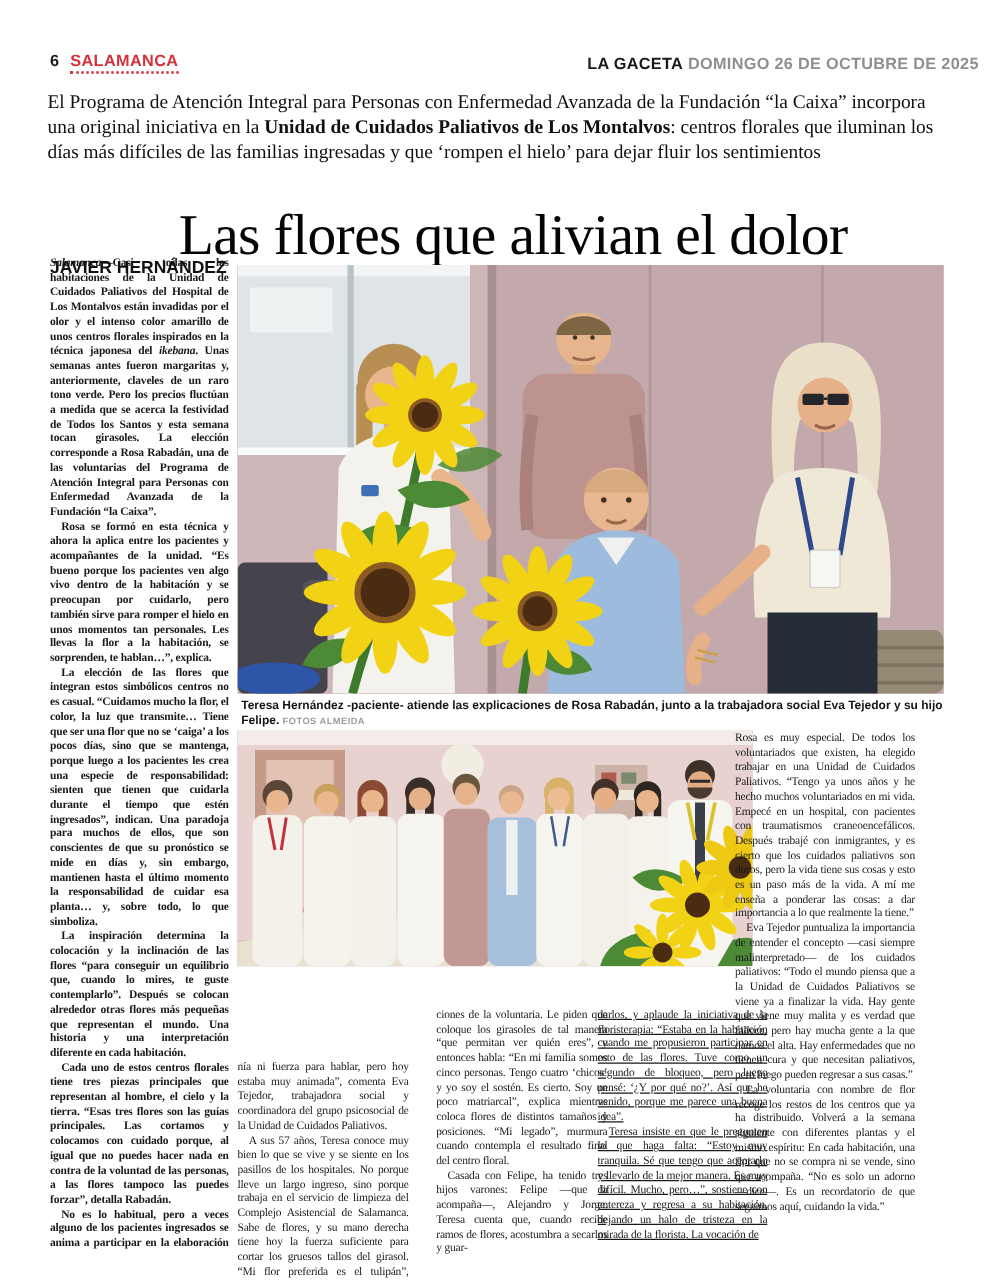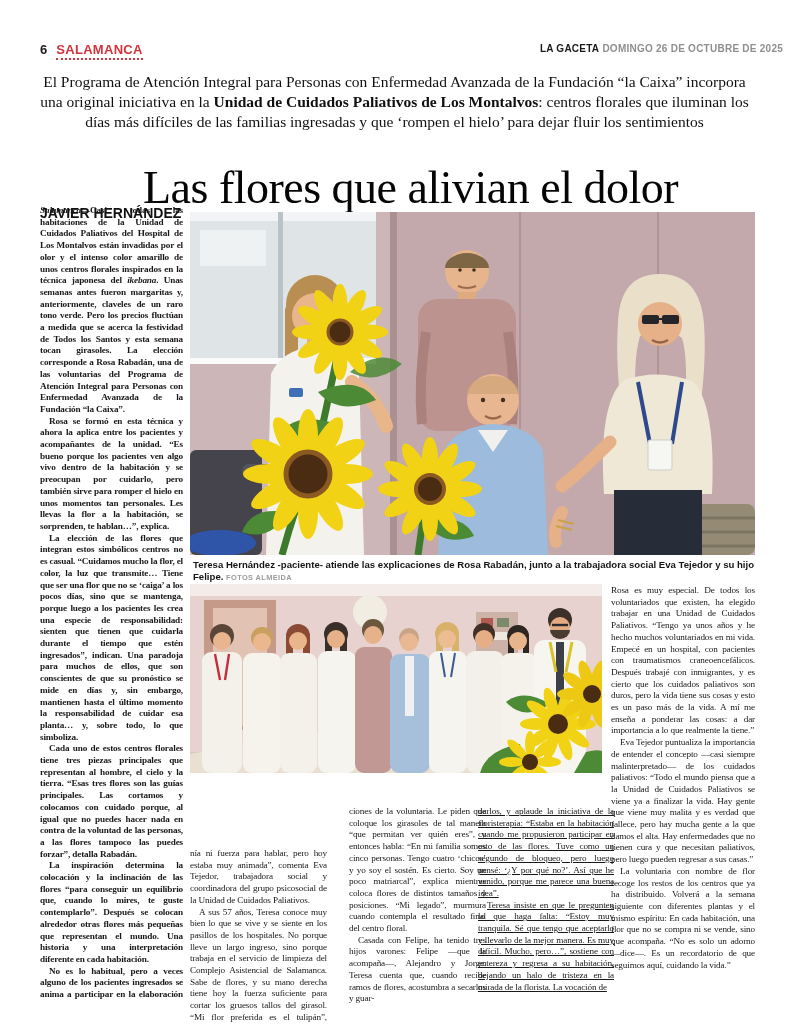--- a/index.html
+++ b/index.html
@@ -7,44 +7,44 @@
     position:relative;width:789px;height:1024px;margin:0 auto;
     background:#ffffff;overflow:hidden;
     font-family:"Liberation Serif",serif;color:#141414;padding-left:28px;
   }
   
   .hdr{position:absolute;top:40px;left:40px;right:34px;height:18px;
        font-family:"Liberation Sans",sans-serif;}
   .hdr-num{font-size:13px;font-weight:800;color:#1a1a1a;margin-right:9px;}
   .hdr-section{font-size:13px;font-weight:800;color:#d2333a;letter-spacing:.3px;
        border-bottom:2px dotted #d2333a;padding-bottom:1px;}
-  .hdr-right{position:absolute;right:0;top:3px;font-size:10px;letter-spacing:.25px;}
+  .hdr-right{position:absolute;right:0;top:3px;font-size:13px;letter-spacing:.25px;}
   .hdr-masthead{font-weight:800;color:#1a1a1a;}
   .hdr-date{color:#8f8f8f;font-weight:600;}
   
-  .standfirst{position:absolute;top:72px;left:38px;width:713px;text-align:center;
+  .standfirst{position:absolute;top:72px;left:38px;width:713px;text-align:left;
        font-size:15.5px;line-height:20px;color:#101010;}
   .standfirst b{font-weight:700;}
   
   .headline{position:absolute;top:131px;left:16px;width:789px;text-align:center;
        font-size:46px;line-height:52px;font-weight:500;color:#050505;letter-spacing:-.5px;}
   
   .byline{position:absolute;top:205px;left:40px;
        font-family:"Liberation Sans",sans-serif;font-size:14px;font-weight:800;color:#111;}
   
   .col{position:absolute;font-size:9.2px;line-height:11.7px;letter-spacing:-.15px;
        text-align:justify;overflow:hidden;color:#191919;}
   .col p{margin:0;text-indent:9px;}
   .col p.first{text-indent:0;}
   .ital{font-style:italic;}
   #col1{left:40px;top:205px;width:143px;height:797px;font-weight:bold;}
   #col2{left:190px;top:848px;width:137px;height:218px;}
   #col3{left:349px;top:806px;width:137px;height:218px;}
   #col4{left:478px;top:806px;width:136px;height:218px;text-decoration:underline;}
-  #col5{left:611px;top:585px;width:144px;height:439px;}
+  #col5{left:588px;top:585px;width:144px;height:439px;}
   
   .photo{position:absolute;overflow:hidden;background:#cbb5b6;}
   #photo1{left:190px;top:212px;width:565px;height:343px;}
   #photo2{left:190px;top:584px;width:412px;height:189px;}
   .photo svg{display:block;}
   
   .caption{position:absolute;font-family:"Liberation Sans",sans-serif;
        font-size:9.6px;line-height:12.2px;font-weight:700;color:#151515;}
   #caption1{left:193px;top:559px;width:565px;}
   #caption2{left:190px;top:776px;width:418px;}
@@ -66,22 +66,22 @@
   <div class="standfirst"><span>El Programa de Atención Integral para Personas con Enfermedad Avanzada de la Fundación “la Caixa” incorpora una original iniciativa en la </span><b>Unidad de Cuidados Paliativos de Los Montalvos</b><span>: centros florales que iluminan los días más difíciles de las familias ingresadas y que ‘rompen el hielo’ para dejar fluir los sentimientos</span></div>
 
   <h1 class="headline">Las flores que alivian el dolor</h1>
 
   <div class="byline">JAVIER HERNÁNDEZ</div>
 
   <div class="col" id="col1">
     <p class="first"><span class="ital">Salamanca</span><span>—Casi todas las habitaciones de la Unidad de Cuidados Paliativos del Hospital de Los Montalvos están invadidas por el olor y el intenso color amarillo de unos centros florales inspirados en la técnica japonesa del </span><span class="ital">ikebana</span><span>. Unas semanas antes fueron margaritas y, anteriormente, claveles de un raro tono verde. Pero los precios fluctúan a medida que se acerca la festividad de Todos los Santos y esta semana tocan girasoles. La elección corresponde a Rosa Rabadán, una de las voluntarias del Programa de Atención Integral para Personas con Enfermedad Avanzada de la Fundación “la Caixa”.</span></p>
     <p>Rosa se formó en esta técnica y ahora la aplica entre los pacientes y acompañantes de la unidad. “Es bueno porque los pacientes ven algo vivo dentro de la habitación y se preocupan por cuidarlo, pero también sirve para romper el hielo en unos momentos tan personales. Les llevas la flor a la habitación, se sorprenden, te hablan…”, explica.</p>
     <p>La elección de las flores que integran estos simbólicos centros no es casual. “Cuidamos mucho la flor, el color, la luz que transmite… Tiene que ser una flor que no se ‘caiga’ a los pocos días, sino que se mantenga, porque luego a los pacientes les crea una especie de responsabilidad: sienten que tienen que cuidarla durante el tiempo que estén ingresados”, indican. Una paradoja para muchos de ellos, que son conscientes de que su pronóstico se mide en días y, sin embargo, mantienen hasta el último momento la responsabilidad de cuidar esa planta… y, sobre todo, lo que simboliza.</p>
+    <p>La inspiración determina la colocación y la inclinación de las flores “para conseguir un equilibrio que, cuando lo mires, te guste contemplarlo”. Después se colocan alrededor otras flores más pequeñas que representan el mundo. Una historia y una interpretación diferente en cada habitación.</p>
     <p>Cada uno de estos centros florales tiene tres piezas principales que representan al hombre, el cielo y la tierra. “Esas tres flores son las guías principales. Las cortamos y colocamos con cuidado porque, al igual que no puedes hacer nada en contra de la voluntad de las personas, a las flores tampoco las puedes forzar”, detalla Rabadán.</p>
-    <p>La inspiración determina la colocación y la inclinación de las flores “para conseguir un equilibrio que, cuando lo mires, te guste contemplarlo”. Después se colocan alrededor otras flores más pequeñas que representan el mundo. Una historia y una interpretación diferente en cada habitación.</p>
     <p>No es lo habitual, pero a veces alguno de los pacientes ingresados se anima a participar en la elaboración de estos centros florales. Teresa Hernández llega al espacio de la Fundación “la Caixa” acompañada de su hijo Felipe. “El sábado no te-</p>
   </div>
 
   <div class="photo" id="photo1">
     <svg width="565" height="343" viewBox="0 0 565 343" xmlns="http://www.w3.org/2000/svg">
       <rect width="565" height="343" fill="#c3a9ab"></rect>
       <rect x="0" y="0" width="205" height="343" fill="#ccb6b7"></rect>
       <line x1="330" y1="0" x2="330" y2="343" stroke="#b09597" stroke-width="2"></line>
       <line x1="468" y1="0" x2="468" y2="343" stroke="#b09597" stroke-width="2"></line>
       <rect x="200" y="0" width="7" height="343" fill="#ab9092"></rect>

